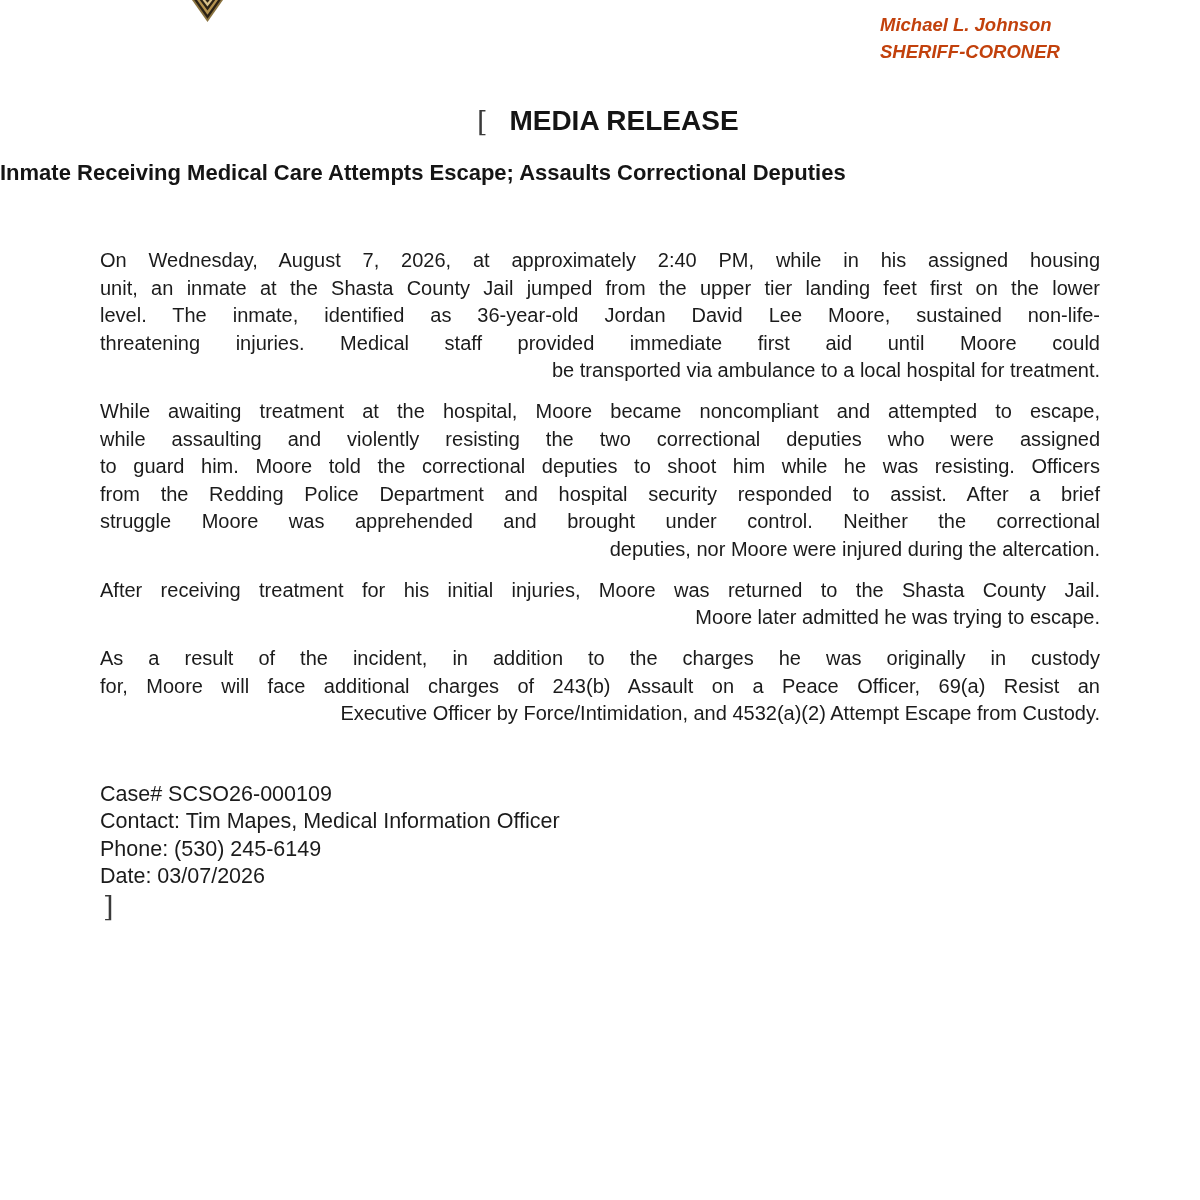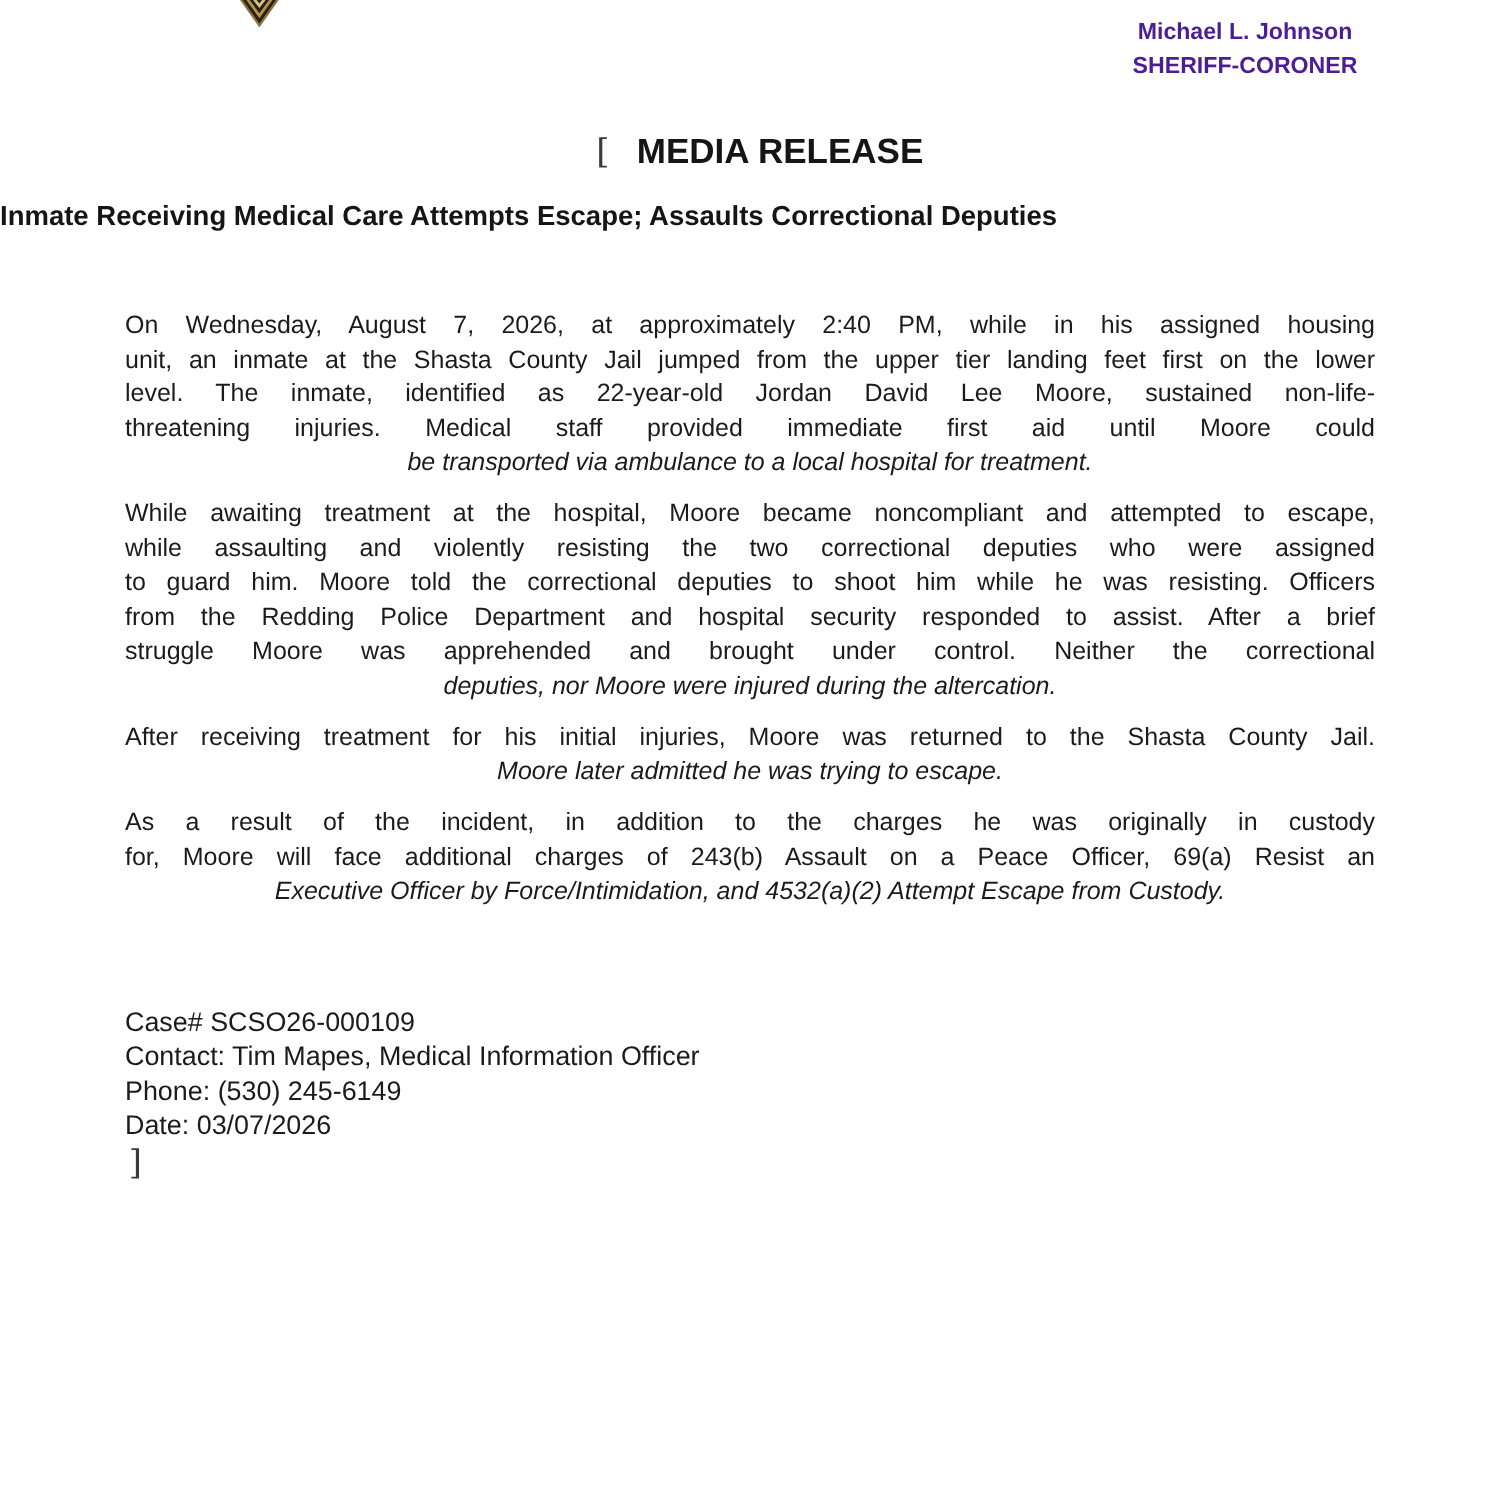--- a/index.html
+++ b/index.html
@@ -10,22 +10,22 @@
     color: #1b1b1b;
     position: relative;
     overflow: hidden;
   }
   .page { position: absolute; inset: 0; }
 
   .badge { position: absolute; left: 192px; top: 0; width: 31px; height: 22px; }
 
   .letterhead {
     position: absolute; top: 12px; left: 880px; width: 232px;
-    text-align: center; font-weight: bold;
-    font-size: 18.5px; line-height: 26.5px; color: #4c1d95;
+    font-weight: bold;
+    font-size: 18.5px; line-height: 26.5px; color: #c2410c; font-style: italic;
   }
 
   .doc-title {
     position: absolute; top: 105px; left: 0; width: 1200px;
     text-align: center; font-weight: bold; font-size: 28px;
     color: #151515;
     padding-left: 24px;
   }
   .cursor-start {
     position: absolute; left: 477px; top: 107px;
@@ -37,23 +37,23 @@
     font-weight: bold; font-size: 22px;
     color: #151515;
   }
 
   .content {
     position: absolute; left: 100px; top: 247px; width: 1000px;
     font-size: 20px; line-height: 27.5px;
   }
   .para { margin: 0 0 13.5px 0; }
   .ln.j    { text-align: justify; text-align-last: justify; }
-  .ln.last { text-align: center; font-style: italic; }
+  .ln.last { text-align: right; }
 
-  .footer { margin-top: 77px; font-size: 21.5px; line-height: 27.5px; }
+  .footer { margin-top: 53px; font-size: 21.5px; line-height: 27.5px; }
   .cursor-end {
     font-family: "DejaVu Serif", serif; font-size: 27px; line-height: 32px;
     color: #3a3a3a; margin-left: 3px;
   }
 </style>
 </head>
 <body>
 
 <div class="page">
 
@@ -73,21 +73,21 @@
 
   <span class="cursor-start">[</span>
   <div class="doc-title">MEDIA RELEASE</div>
   <div class="doc-subtitle">Inmate Receiving Medical Care Attempts Escape; Assaults Correctional Deputies</div>
 
   <div class="content">
 
     <div class="para">
       <div class="ln j">On Wednesday, August 7, 2026, at approximately 2:40 PM, while in his assigned housing</div>
       <div class="ln j">unit, an inmate at the Shasta County Jail jumped from the upper tier landing feet first on the lower</div>
-      <div class="ln j">level. The inmate, identified as 22-year-old Jordan David Lee Moore, sustained non-life-</div>
+      <div class="ln j">level. The inmate, identified as 36-year-old Jordan David Lee Moore, sustained non-life-</div>
       <div class="ln j">threatening injuries. Medical staff provided immediate first aid until Moore could</div>
       <div class="ln last">be transported via ambulance to a local hospital for treatment.</div>
     </div>
 
     <div class="para">
       <div class="ln j">While awaiting treatment at the hospital, Moore became noncompliant and attempted to escape,</div>
       <div class="ln j">while assaulting and violently resisting the two correctional deputies who were assigned</div>
       <div class="ln j">to guard him. Moore told the correctional deputies to shoot him while he was resisting. Officers</div>
       <div class="ln j">from the Redding Police Department and hospital security responded to assist. After a brief</div>
       <div class="ln j">struggle Moore was apprehended and brought under control. Neither the correctional</div>

